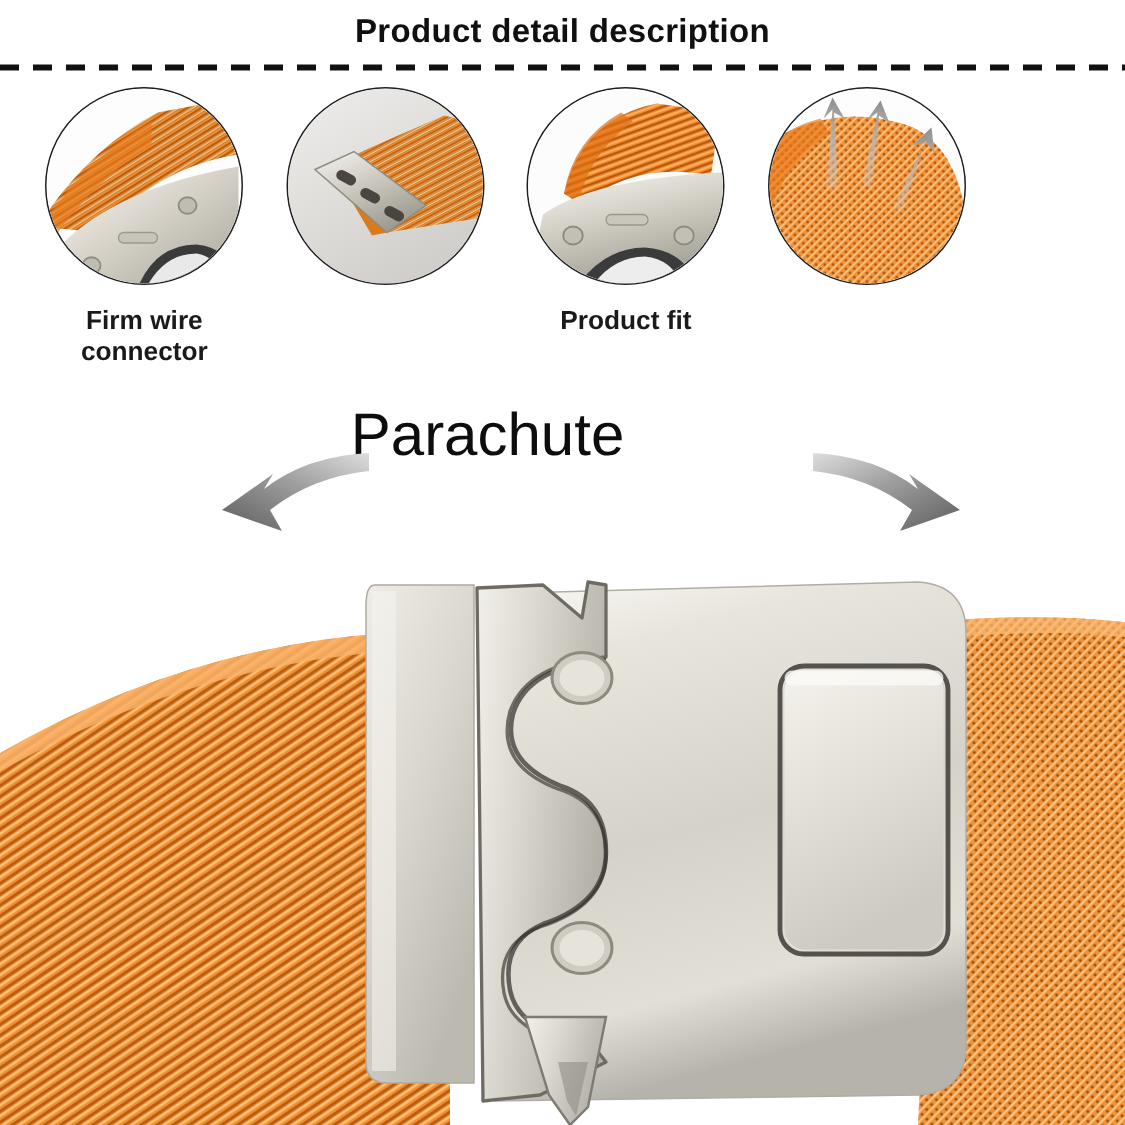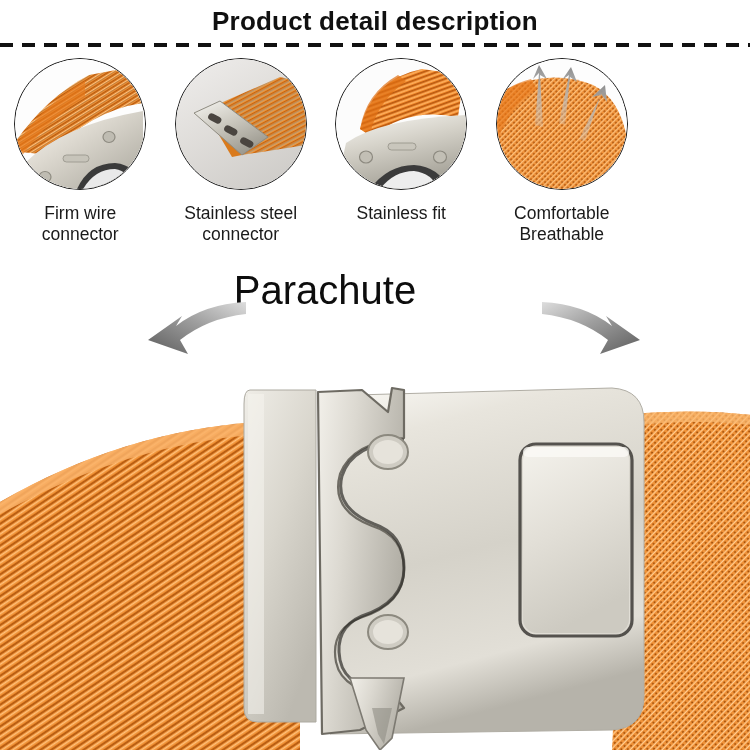--- a/index.html
+++ b/index.html
@@ -18,21 +18,21 @@
     overflow: hidden;
   }
 
   
   #header-title {
     position: absolute;
     top: 4px;
     left: 0;
     width: 750px;
     text-align: center;
-    font-size: 26px;
+    font-size: 22px;
     font-weight: bold;
     color: #101010;
     letter-spacing: 0.2px;
     line-height: 34px;
   }
   #header-divider {
     position: absolute;
     top: 43px;
     left: 0;
     width: 750px;
@@ -41,24 +41,25 @@
       to right,
       #111111 0px, #111111 13px,
       rgba(255,255,255,0) 13px, rgba(255,255,255,0) 22px
     );
   }
 
   
   #feature-row {
     position: absolute;
     top: 58px;
-    left: 0;
+    left: 16px;
     width: 642px;
     height: 200px;
     display: flex;
+    font-weight: bold;
   }
   .feature-item {
     flex: 1 1 25%;
     display: flex;
     flex-direction: column;
     align-items: center;
   }
   .feature-circle {
     position: relative;
     width: 132px;
@@ -180,24 +181,20 @@
             <rect width="130" height="130" fill="url(#m2)" opacity="0.35"></rect>
             <path d="M40 46 L104 18 L130 24 L130 86 L66 96 Z" fill="url(#w2)"></path>
             <path d="M40 46 L66 96 L56 98 L30 54 Z" fill="#d97a1c"></path>
             <path d="M18 54 L44 42 L92 78 L66 96 Z" fill="url(#m2)" stroke="#8e8b80" stroke-width="1"></path>
             <rect x="32" y="56" width="14" height="7" rx="3.5" transform="rotate(28 39 59)" fill="#4a4540"></rect>
             <rect x="48" y="68" width="14" height="7" rx="3.5" transform="rotate(28 55 71)" fill="#4a4540"></rect>
             <rect x="64" y="80" width="14" height="7" rx="3.5" transform="rotate(28 71 83)" fill="#4a4540"></rect>
           </g>
         </svg>
       </div>
-      <div class="feature-label">
-        <div>Stainless steel</div>
-        <div>connector</div>
-      </div>
     </div>
 
     <div class="feature-item">
       <div class="feature-circle">
         <svg width="130" height="130" viewBox="0 0 130 130">
           <defs>
             <clipPath id="c3">
                 <circle cx="65" cy="65" r="65"></circle>
               </clipPath>
             <linearGradient id="m3" x1="0" y1="0" x2="0.4" y2="1">
@@ -218,21 +215,21 @@
             <path d="M10 84 Q44 60 130 56 L130 130 L0 130 Z" fill="url(#m3)"></path>
             <rect x="52" y="84" width="28" height="7" rx="3.5" fill="#c9c6bc" stroke="#9a978d" stroke-width="0.9"></rect>
             <ellipse cx="30" cy="98" rx="6.5" ry="6" fill="#c2bfb5" stroke="#8d8a80" stroke-width="1.2"></ellipse>
             <ellipse cx="104" cy="98" rx="6.5" ry="6" fill="#c2bfb5" stroke="#8d8a80" stroke-width="1.2"></ellipse>
             <path d="M34 130 Q52 106 78 106 Q104 108 112 130 Z" fill="#3b3b3b"></path>
             <path d="M44 130 Q58 112 78 112 Q96 114 102 130 Z" fill="#ededed"></path>
           </g>
         </svg>
       </div>
       <div class="feature-label">
-        <div>Stainless fit</div>
+        <div>Product fit</div>
         <div></div>
       </div>
     </div>
 
     <div class="feature-item">
       <div class="feature-circle">
         <svg width="130" height="130" viewBox="0 0 130 130">
           <defs>
             <clipPath id="c4">
                 <circle cx="65" cy="65" r="65"></circle>
@@ -252,24 +249,20 @@
             <rect width="130" height="130" fill="#fdfdfd"></rect>
             <path d="M-8 40 Q44 6 96 26 Q128 42 132 96 Q128 136 70 138 Q10 134 -8 100 Z" fill="url(#w4)"></path>
             <path d="M-8 44 Q10 26 34 20 L40 30 Q14 46 2 78 Z" fill="#e8781a" opacity="0.65"></path>
             <g>
               <path d="M38 66 L42 14 L36 20 L42 6 L50 20 L43 16 L46 68 Z" fill="url(#ag)"></path>
               <path d="M62 64 L72 16 L65 21 L74 8 L80 23 L73 18 L68 66 Z" fill="url(#ag)"></path>
               <path d="M82 80 L104 36 L95 38 L108 26 L110 43 L104 35 L88 82 Z" fill="url(#ag)"></path>
             </g>
           </g>
         </svg>
-      </div>
-      <div class="feature-label">
-        <div>Comfortable</div>
-        <div>Breathable</div>
       </div>
     </div>
   </div>
 
   <div id="buckle-heading">
     <div>Parachute</div>
   </div>
 
   <svg id="arrow-left" width="110" height="70" viewBox="0 0 110 70">
     <defs>

